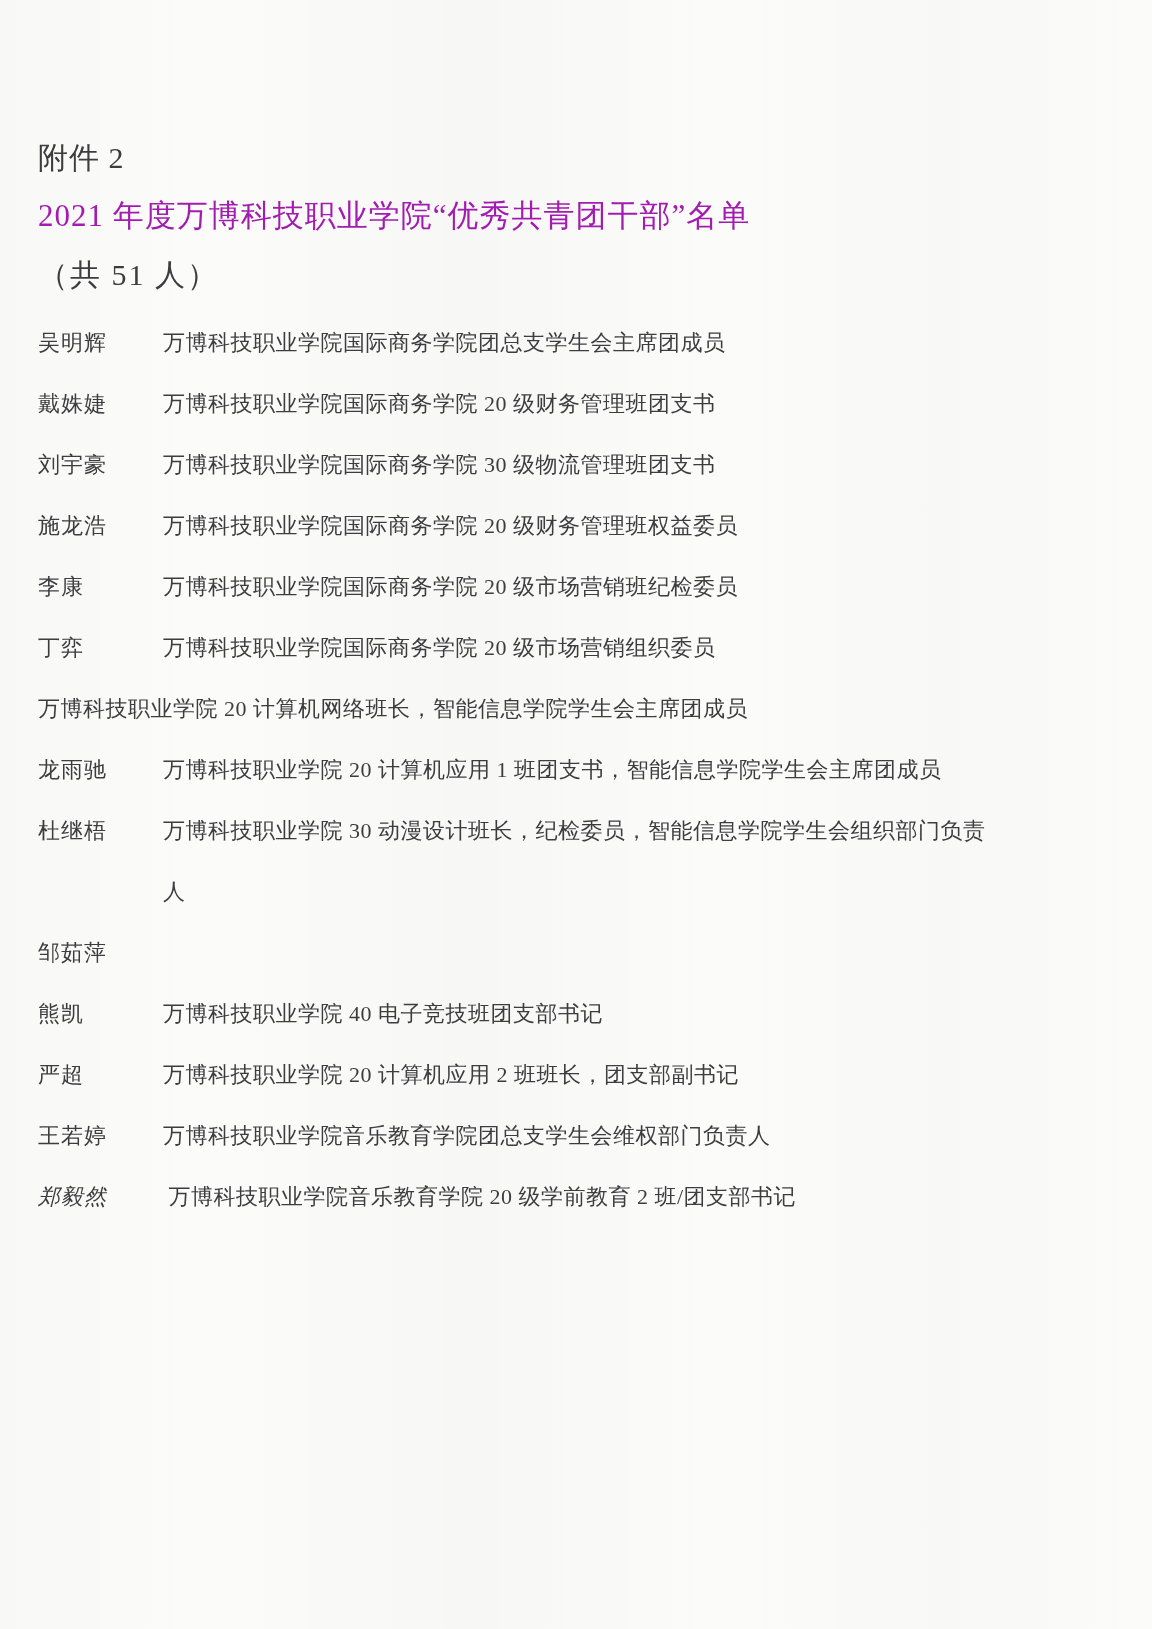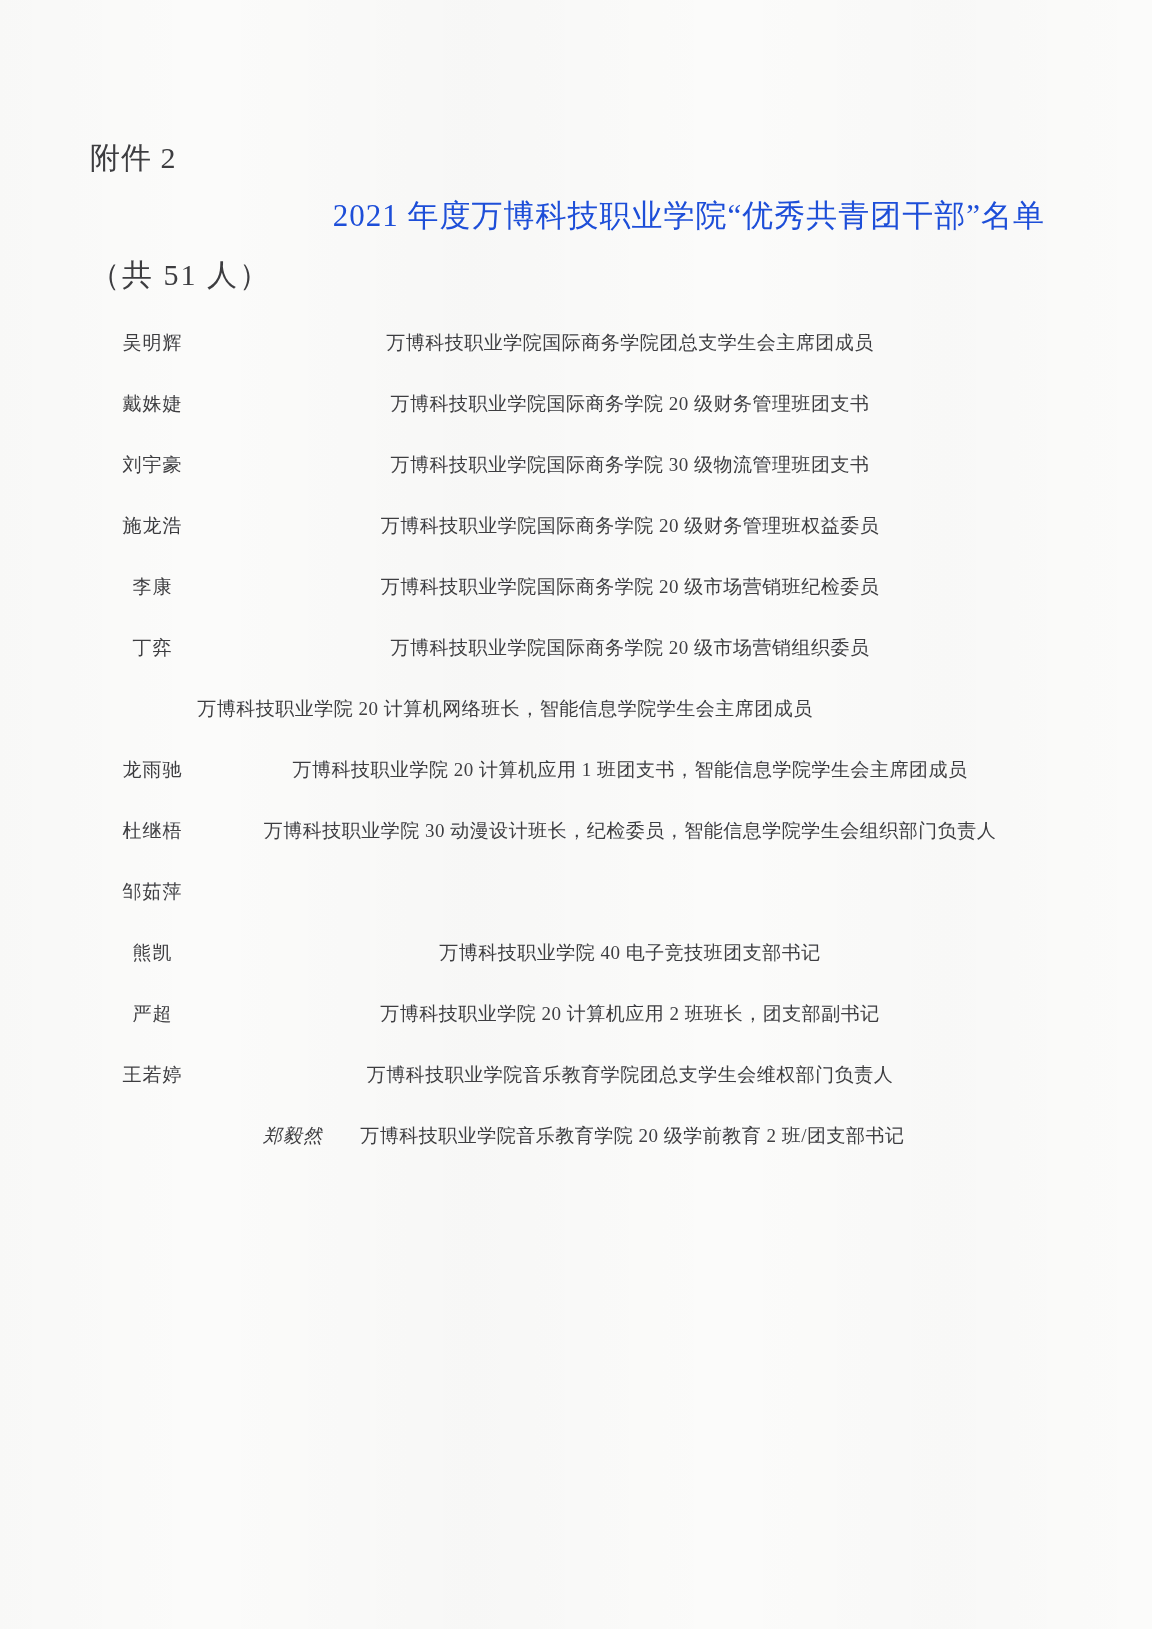--- a/index.html
+++ b/index.html
@@ -13,47 +13,46 @@
     background:
       linear-gradient(90deg, rgba(0,0,0,0.012) 0%, rgba(0,0,0,0) 18%, rgba(0,0,0,0.015) 41%, rgba(0,0,0,0) 63%, rgba(0,0,0,0.012) 82%, rgba(0,0,0,0) 100%),
       #fbfbfa;
     font-family: "Liberation Serif", "DejaVu Serif", serif;
     color: #3d3d40;
   }
   .page {
     box-sizing: border-box;
     width: 1152px;
     height: 1629px;
-    padding: 141px 107px 0 90px; 
+    padding: 141px 107px 0 38px; 
   }
   .attachment-label {
     font-size: 30px;
     line-height: 34px;
     letter-spacing: 1px;
   }
   .doc-title {
     margin: 24px 0 11px 0;
     font-size: 31px;
     font-weight: normal;
     line-height: 34px;
-    text-align: right;
+    text-align: left;
     letter-spacing: 1px;
-    color: #1d4ed8;
+    color: #a21caf;
   }
   .doc-subtitle {
     margin-top: 25px;
     font-size: 30px;
     line-height: 34px;
     letter-spacing: 2px;
   }
   .roster {
     margin-top: 20px;
-    font-size: 19px;
+    font-size: 22px;
     line-height: 61px;
-    text-align: center;
   }
   .roster-row {
     display: flex;
     align-items: flex-start;
   }
   .awardee-name {
     flex: 0 0 125px;
     letter-spacing: 1px;
     white-space: nowrap;
   }

